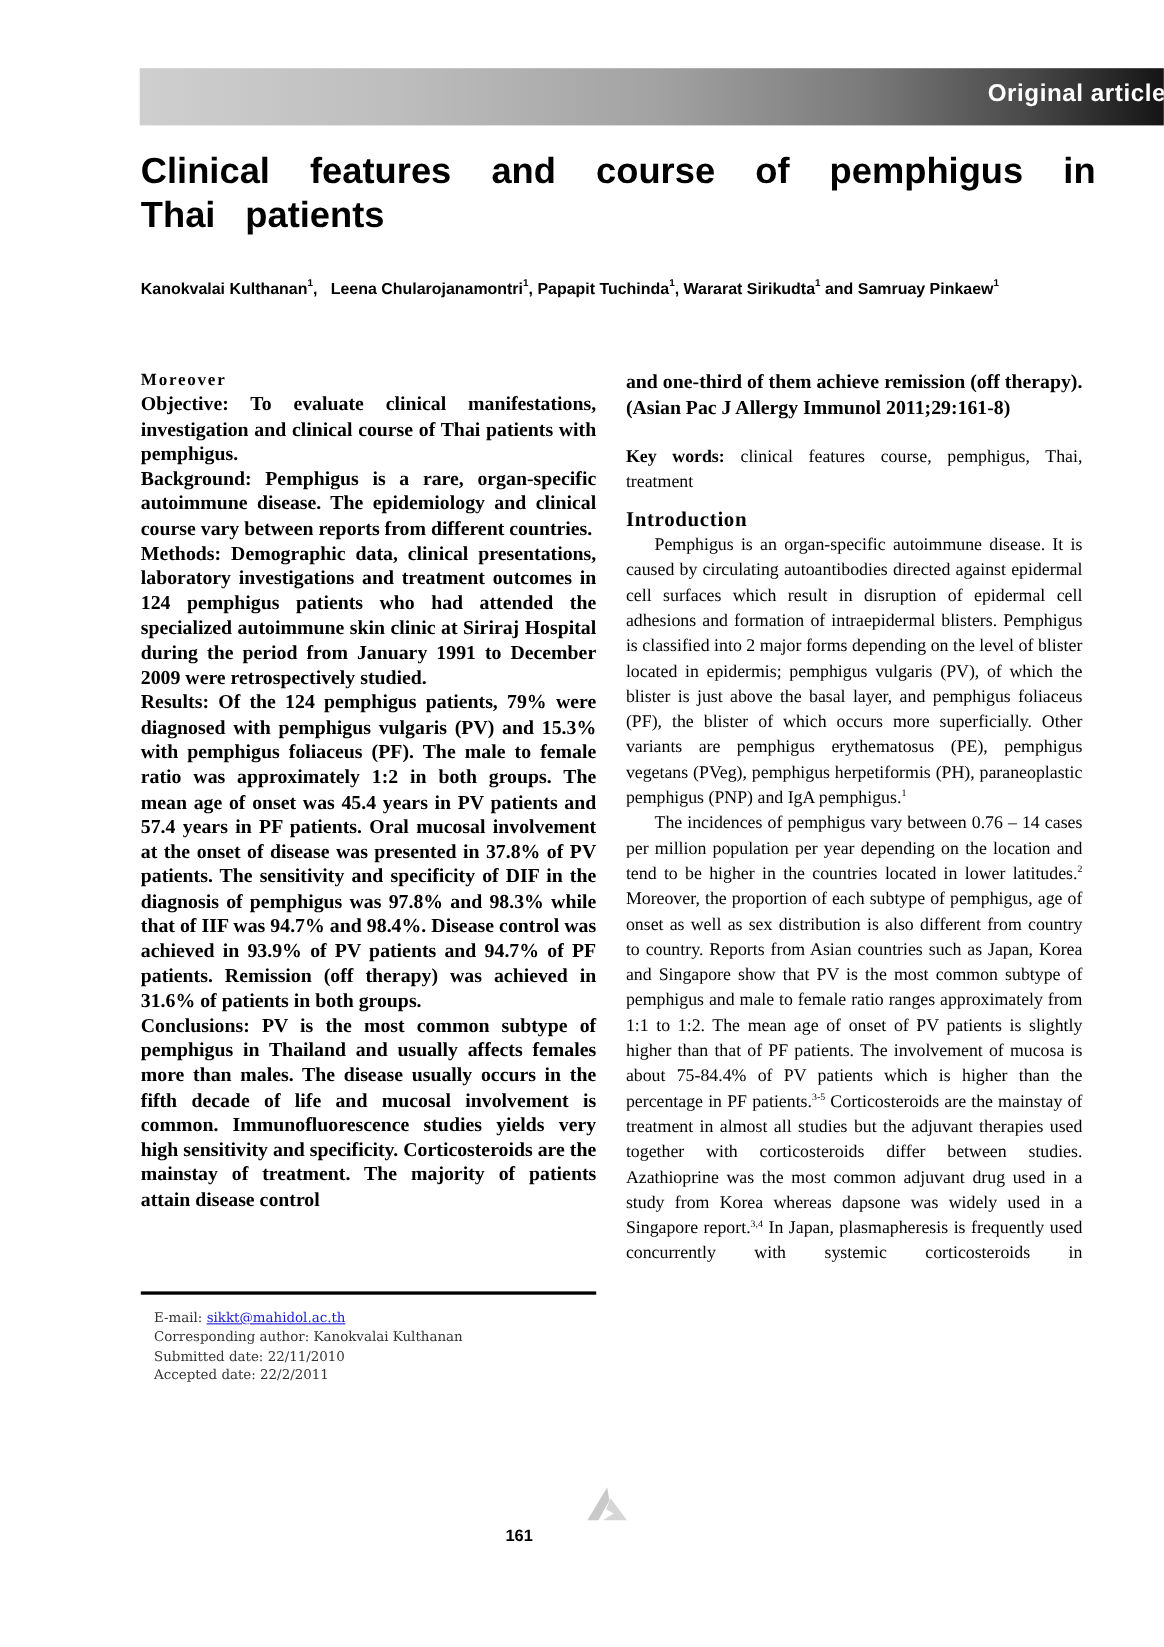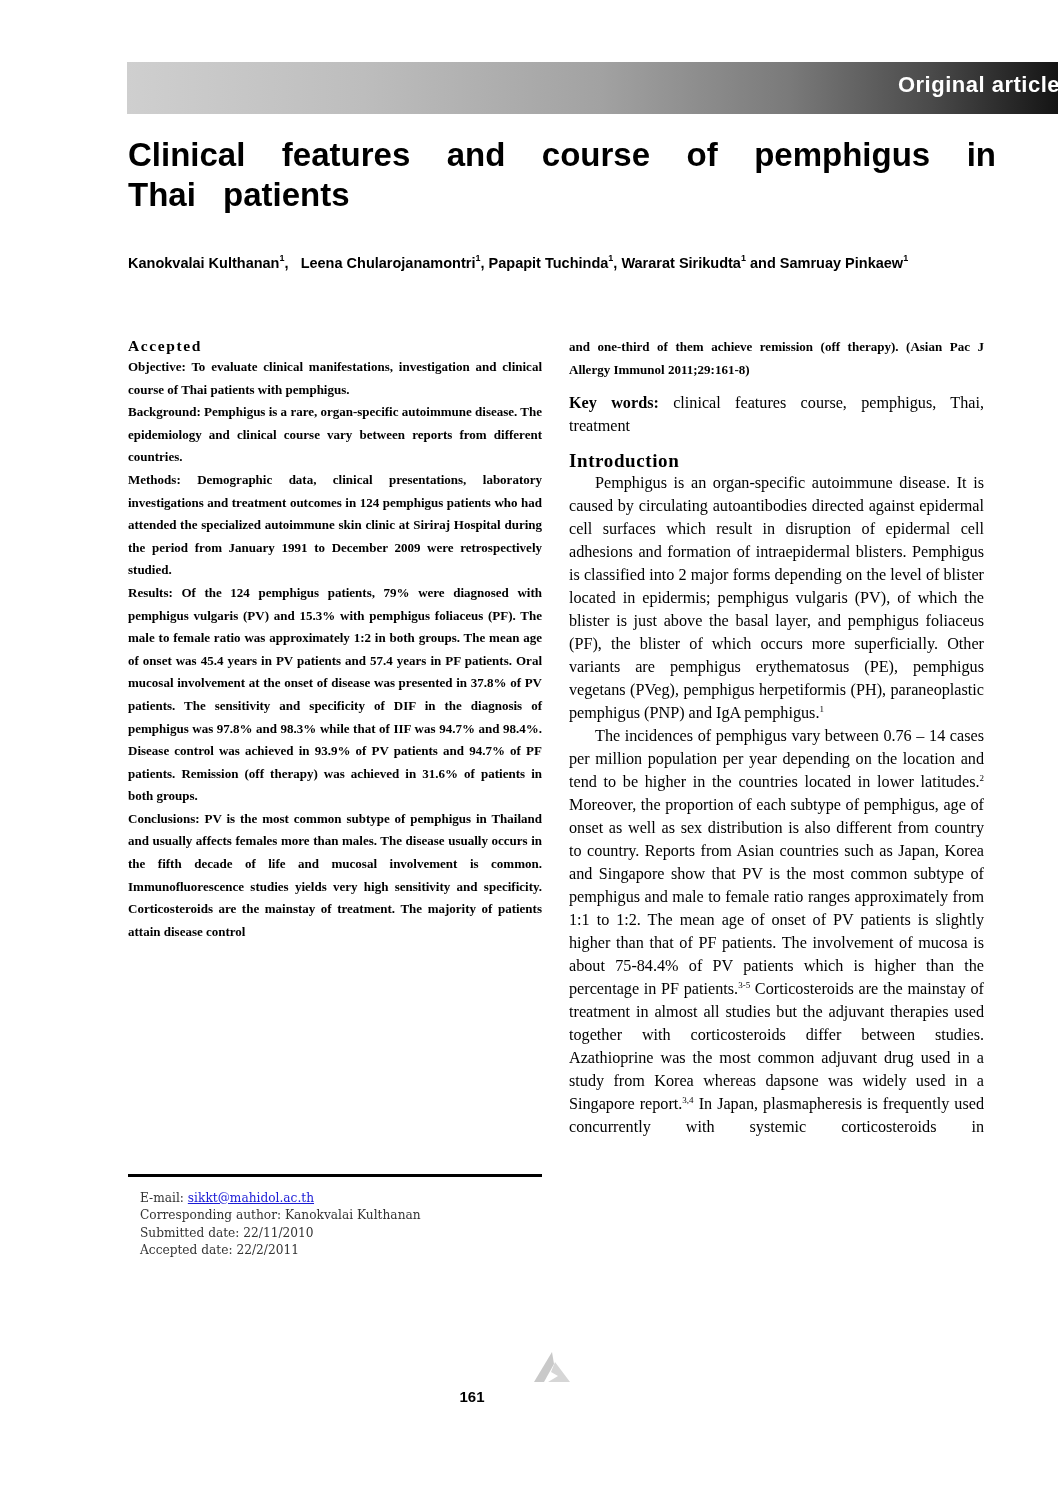--- a/index.html
+++ b/index.html
@@ -19,21 +19,21 @@
   }
   .authors {
     position:absolute; left:128px; top:248px; width:855px;
     font-family:"Liberation Sans", sans-serif; font-weight:bold; font-size:14.5px; line-height:30px;
     text-align:justify; text-align-last:left;
   }
   .authors sup { font-size:9px; vertical-align:7px; line-height:0; }
   .col-left { position:absolute; left:128px; top:336px; width:414px; }
   .col-right { position:absolute; left:569px; top:336px; width:415px; }
   .summary-heading { font-family:"Liberation Serif", serif; font-weight:bold; font-size:15.5px; letter-spacing:1.6px; line-height:20px; margin-top:0; }
-  .abs { font-family:"Liberation Serif", serif; font-weight:bold; font-size:13px; line-height:22.6px; text-align:justify; margin:0; }
+  .abs { font-family:"Liberation Serif", serif; font-weight:bold; font-size:18px; line-height:22.6px; text-align:justify; margin:0; }
   .rule { position:absolute; left:128px; top:1174px; width:414px; height:3px; background:#000; }
   .footnote {
     position:absolute; left:140px; top:1190px; width:368px;
     font-family:"DejaVu Serif", serif; font-size:12.2px; line-height:17.4px; color:#333; text-align:justify;
   }
   .footnote p { margin:0; }
   .footnote a { color:#1a1ad6; text-decoration:underline; }
   .body-p { font-family:"Liberation Serif", serif; font-size:16.2px; line-height:23px; text-align:justify; margin:0; }
   .indent { text-indent:26px; }
   .kw-label { font-weight:bold; }
@@ -53,40 +53,40 @@
 </div>
 
 <h1 class="title" style="margin:0;">Clinical features and course of pemphigus in Thai patients</h1>
 
 <div class="authors">
   <span>Kanokvalai Kulthanan</span><sup>1</sup><span style="white-space:pre">,  </span>
   <span>Leena Chularojanamontri</span><sup>1</sup><span style="white-space:pre">, </span><span>Papapit Tuchinda</span><sup>1</sup><span style="white-space:pre">, </span><span>Wararat Sirikudta</span><sup>1</sup><span style="white-space:pre"> and </span><span>Samruay Pinkaew</span><sup>1</sup>
 </div>
 
 <div class="col-left">
-  <div class="summary-heading">Accepted</div>
+  <div class="summary-heading">Moreover</div>
   <p class="abs"><span>Objective:</span> <span>To evaluate clinical manifestations, investigation and clinical course of Thai patients with pemphigus.</span></p>
   <p class="abs"><span>Background:</span> <span>Pemphigus is a rare, organ-specific autoimmune disease. The epidemiology and clinical course vary between reports from different countries.</span></p>
   <p class="abs"><span>Methods:</span> <span>Demographic data, clinical presentations, laboratory investigations and treatment outcomes in 124 pemphigus patients who had attended the specialized autoimmune skin clinic at Siriraj Hospital during the period from January 1991 to December 2009 were retrospectively studied.</span></p>
   <p class="abs"><span>Results:</span> <span>Of the 124 pemphigus patients, 79% were diagnosed with pemphigus vulgaris (PV) and 15.3% with pemphigus foliaceus (PF). The male to female ratio was approximately 1:2 in both groups. The mean age of onset was 45.4 years in PV patients and 57.4 years in PF patients. Oral mucosal involvement at the onset of disease was presented in 37.8% of PV patients. The sensitivity and specificity of DIF in the diagnosis of pemphigus was 97.8% and 98.3% while that of IIF was 94.7% and 98.4%. Disease control was achieved in 93.9% of PV patients and 94.7% of PF patients. Remission (off therapy) was achieved in 31.6% of patients in both groups.</span></p>
   <p class="abs" style="text-align-last:left;"><span>Conclusions:</span> <span>PV is the most common subtype of pemphigus in Thailand and usually affects females more than males. The disease usually occurs in the fifth decade of life and mucosal involvement is common. Immunofluorescence studies yields very high sensitivity and specificity. Corticosteroids are the mainstay of treatment. The majority of patients attain disease control</span></p>
 </div>
 
 <div class="rule"></div>
 
 <div class="footnote">
   <p><span>E-mail: </span><a>sikkt@mahidol.ac.th</a></p>
   <p>Corresponding author: Kanokvalai Kulthanan</p>
   <p>Submitted date: 22/11/2010</p>
   <p>Accepted date: 22/2/2011</p>
 </div>
 
 <div class="col-right">
   <p class="abs" style="text-align-last:left;">and one-third of them achieve remission (off therapy). (Asian Pac J Allergy Immunol 2011;29:161-8)</p>
-  <p class="body-p" style="margin-top:11px;"><span class="kw-label">Key words:</span> <span>clinical features course, pemphigus, Thai, treatment</span></p>
+  <p class="body-p" style="margin-top:23px;"><span class="kw-label">Key words:</span> <span>clinical features course, pemphigus, Thai, treatment</span></p>
   <h2 class="intro-h">Introduction</h2>
   <p class="body-p indent"><span>Pemphigus is an organ-specific autoimmune disease. It is caused by circulating autoantibodies directed against epidermal cell surfaces which result in disruption of epidermal cell adhesions and formation of intraepidermal blisters. Pemphigus is classified into 2 major forms depending on the level of blister located in epidermis; pemphigus vulgaris (PV), of which the blister is just above the basal layer, and pemphigus foliaceus (PF), the blister of which occurs more superficially. Other variants are pemphigus erythematosus (PE), pemphigus vegetans (PVeg), pemphigus herpetiformis (PH), paraneoplastic pemphigus (PNP) and IgA pemphigus.</span><sup>1</sup></p>
   <p class="body-p indent" style="text-align-last:justify;"><span>The incidences of pemphigus vary between 0.76 – 14 cases per million population per year depending on the location and tend to be higher in the countries located in lower latitudes.</span><sup>2</sup><span> Moreover, the proportion of each subtype of pemphigus, age of onset as well as sex distribution is also different from country to country. Reports from Asian countries such as Japan, Korea and Singapore show that PV is the most common subtype of pemphigus and male to female ratio ranges approximately from 1:1 to 1:2. The mean age of onset of PV patients is slightly higher than that of PF patients. The involvement of mucosa is about 75-84.4% of PV patients which is higher than the percentage in PF patients.</span><sup>3-5</sup><span> Corticosteroids are the mainstay of treatment in almost all studies but the adjuvant therapies used together with corticosteroids differ between studies. Azathioprine was the most common adjuvant drug used in a study from Korea whereas dapsone was widely used in a Singapore report.</span><sup>3,4</sup><span> In Japan, plasmapheresis is frequently used concurrently with systemic corticosteroids in</span></p>
 </div>
 
 <svg class="logo" viewBox="0 0 44 34">
   <polygon points="22,2 4,32 14,32 24,14" fill="#c9c9c9"></polygon>
   <polygon points="25,12 40,32 18,32 28,26 21,22" fill="#d6d6d6"></polygon>
 </svg>
 <div class="page-num">161</div>

